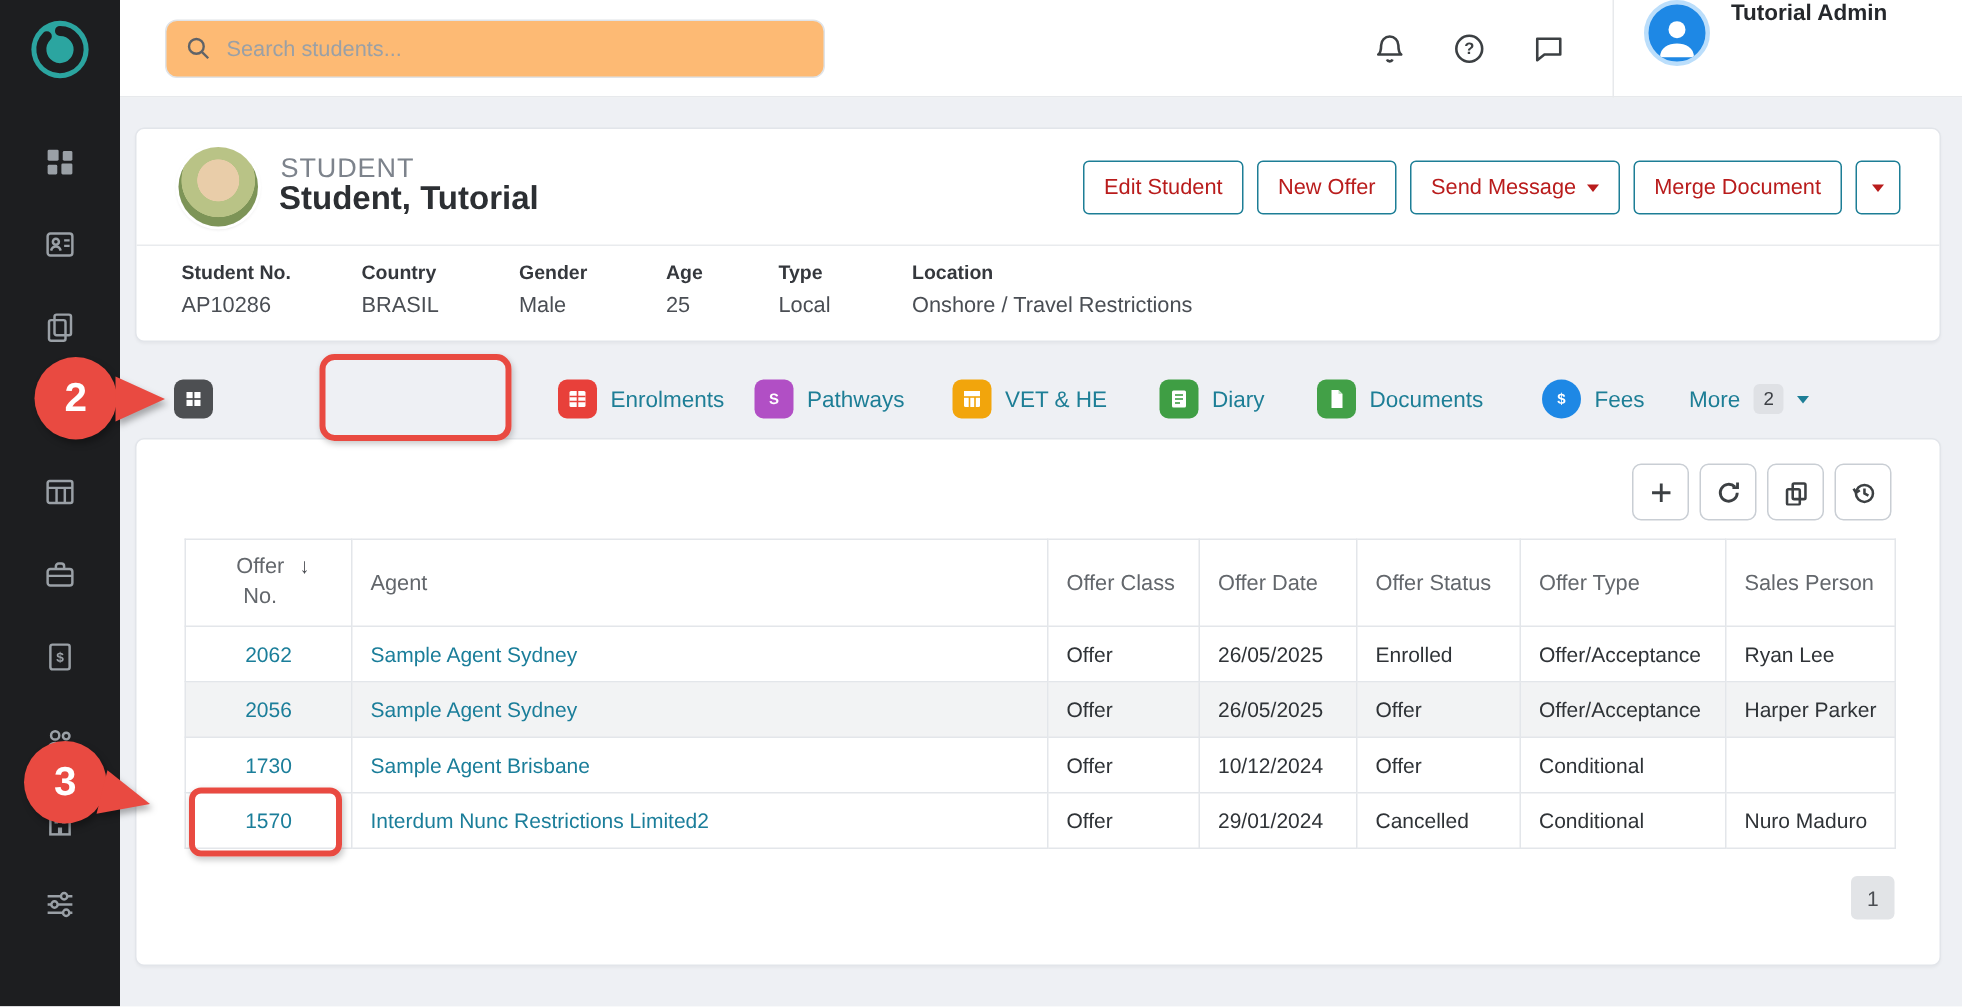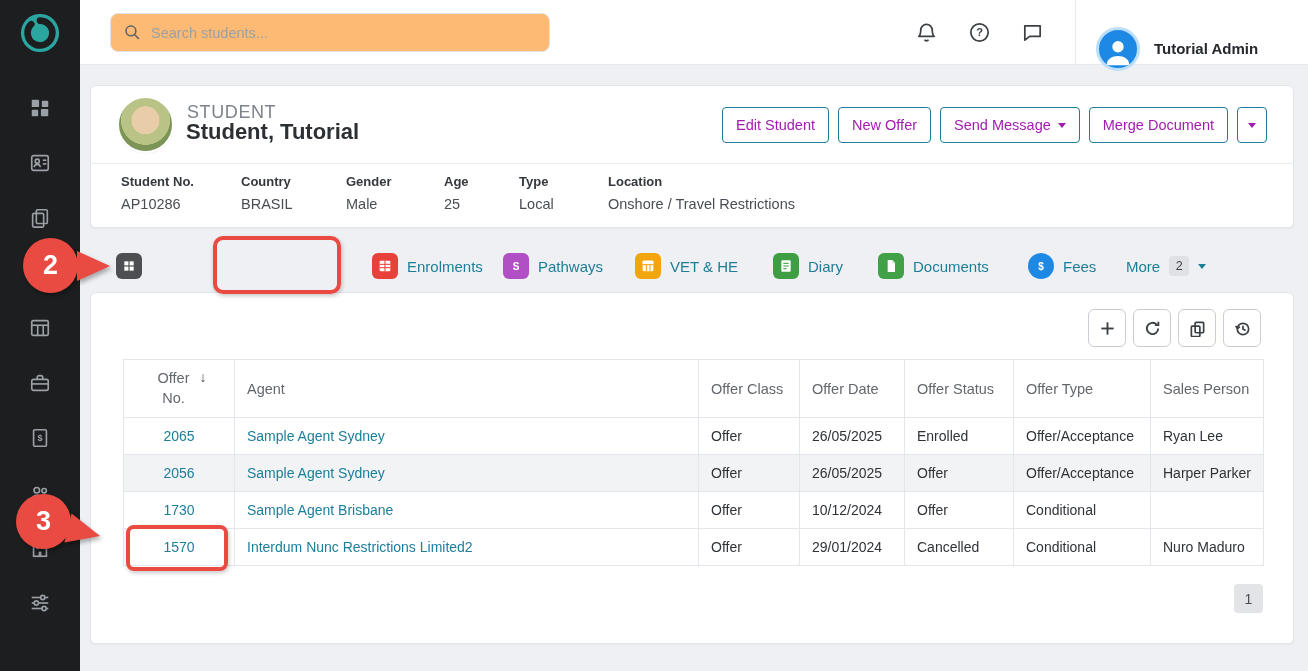--- a/index.html
+++ b/index.html
@@ -14,35 +14,35 @@
   .side-icon { width:24px; height:24px; display:flex; align-items:center; justify-content:center; cursor:pointer; }
 
   
   .topbar { position:absolute; left:80px; top:0; width:1228px; height:65px; background:#fff; border-bottom:1px solid #e7e9ec; z-index:4; }
   .search-wrap { position:absolute; left:30px; top:13px; width:440px; height:39px; background:#fdba74; border:1px solid #dfe3e8; border-radius:8px; display:flex; align-items:center; padding:0 12px; }
   .search-wrap input { border:none; outline:none; background:transparent; font-family:"Liberation Sans",sans-serif; font-size:14.5px; color:#3c4043; width:100%; margin-left:9px; }
   .search-wrap input::placeholder { color:#9aa0a6; }
   .top-icons { position:absolute; left:835px; top:21px; display:flex; gap:30px; }
   .top-icons > span { cursor:pointer; display:inline-flex; }
   .top-divider { position:absolute; left:995px; top:0; width:1px; height:65px; background:#e7e9ec; }
-  .user-block { position:absolute; left:1016px; top:0; height:65px; display:flex; align-items:center; gap:14px; cursor:pointer;margin-top:16px; }
+  .user-block { position:absolute; left:1016px; top:0; height:65px; display:flex; align-items:flex-start; gap:14px; cursor:pointer; }
   .user-avatar { width:44px; height:44px; border-radius:50%; background:#1e88e5; border:3px solid #bbdefb; display:flex; align-items:flex-end; justify-content:center; overflow:hidden; }
   .user-name { font-size:15px; font-weight:bold; color:#25282c; }
 
   
   .card { position:absolute; background:#fff; border:1px solid #e2e5ea; border-radius:6px; box-shadow:0 1px 2px rgba(0,0,0,.04); }
   .student-card { left:90px; top:85px; width:1204px; height:143px; }
   .student-head { position:relative; height:78px; border-bottom:1px solid #e9ebee; }
   .student-photo { position:absolute; left:28px; top:12px; width:53px; height:53px; border-radius:50%;
       background:radial-gradient(circle at 50% 42%, #e9cda9 0 34%, #b9c386 35% 60%, #7d9457 61% 100%);
       box-shadow:0 0 0 2px #fff, 0 1px 3px rgba(0,0,0,.25); }
   .student-eyebrow { position:absolute; left:96px; top:16px; font-size:18px; color:#7d838c; letter-spacing:.6px; }
   .student-name { position:absolute; left:95px; top:33px; font-size:22px; font-weight:bold; color:#2c2f33; }
   .head-actions { position:absolute; right:26px; top:21px; display:flex; gap:9px; }
-  .btn-outline { display:inline-flex; align-items:center; gap:7px; height:36px; padding:0 13px; background:#fff; border:1px solid #1d7e96; border-radius:4px; color:#a21caf; font-size:14.5px; font-family:"Liberation Sans",sans-serif; cursor:pointer; }
+  .btn-outline { display:inline-flex; align-items:center; gap:7px; height:36px; padding:0 13px; background:#fff; border:1px solid #1d7e96; border-radius:4px; color:#b91c1c; font-size:14.5px; font-family:"Liberation Sans",sans-serif; cursor:pointer; }
   .caret-down { display:inline-block; width:0; height:0; border-left:4.5px solid transparent; border-right:4.5px solid transparent; border-top:5.5px solid currentColor; }
   .btn-caret-only { width:30px; padding:0; justify-content:center; }
   .info-row { position:relative; height:64px; }
   .info-field { position:absolute; top:10px; }
   .info-label { font-size:13px; font-weight:bold; color:#35383d; }
   .info-value { font-size:14.5px; color:#4a4e54; margin-top:7px; }
 
   
   .tab { position:absolute; top:243px; height:46px; display:flex; align-items:center; gap:9px; cursor:pointer; z-index:3; }
   .tab-label { font-size:15px; color:#1d7e96; }
@@ -394,21 +394,21 @@
           <th><span>Agent</span></th>
           <th><span>Offer Class</span></th>
           <th><span>Offer Date</span></th>
           <th><span>Offer Status</span></th>
           <th><span>Offer Type</span></th>
           <th><span>Sales Person</span></th>
         </tr>
       </thead>
       <tbody>
         <tr>
-          <td class="cell-no"><a class="tlink">2065</a></td>
+          <td class="cell-no"><a class="tlink">2062</a></td>
           <td><a class="tlink">Sample Agent Sydney</a></td>
           <td>Offer</td>
           <td>26/05/2025</td>
           <td>Enrolled</td>
           <td>Offer/Acceptance</td>
           <td>Ryan Lee</td>
         </tr>
         <tr class="alt">
           <td class="cell-no"><a class="tlink">2056</a></td>
           <td><a class="tlink">Sample Agent Sydney</a></td>

